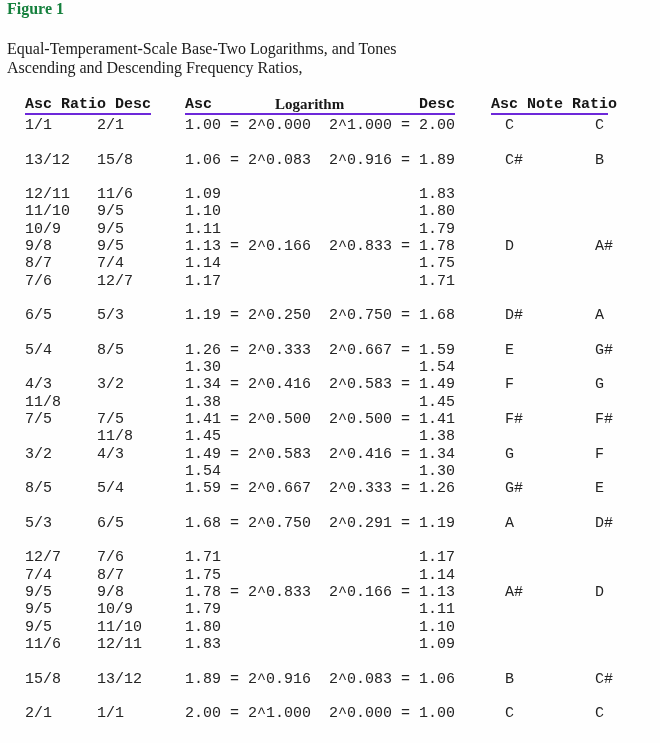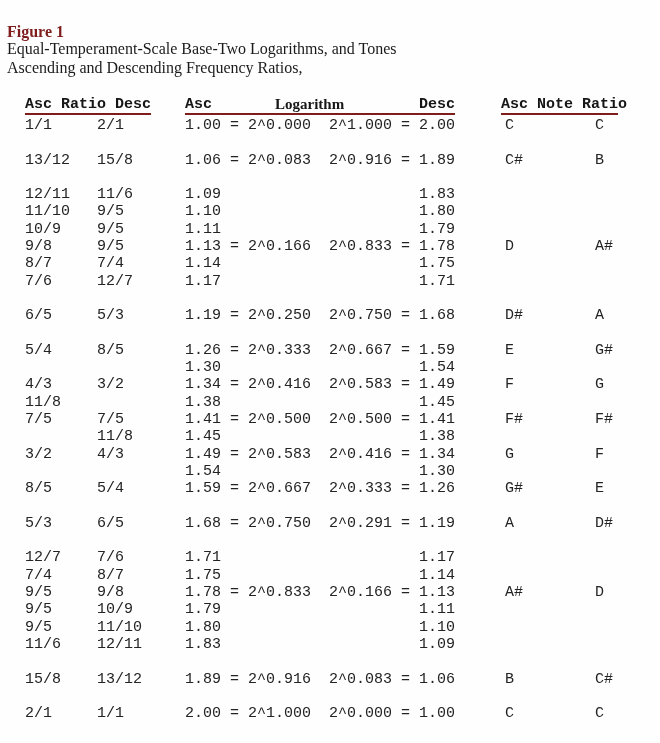--- a/index.html
+++ b/index.html
@@ -9,39 +9,39 @@
     font-family: "Liberation Serif", serif;
     color: #1e1e1e;
   }
   .page {
     position: relative;
     width: 660px; height: 743px;
     background: #fefefe;
     overflow: hidden;
   }
   .figure-label {
-    position: absolute; left: 7px; top: 23px;
-    font-size: 16px; font-weight: bold; color: #7f1d1d;
+    position: absolute; left: 7px; top: 0;
+    font-size: 16px; font-weight: bold; color: #15803d;
   }
   .doc-title {
     position: absolute; left: 7px; top: 39px;
     font-size: 16px; line-height: 19px; color: #1a1a1a;
   }
   .ratio-table {
     position: absolute; left: 25px; top: 96px;
     font-family: "Liberation Mono", monospace;
     font-size: 15px; color: #232323;
   }
   .thead {
     display: flex; height: 21px;
     font-weight: bold; white-space: pre; color: #161616;
   }
-  .h { height: 19px; border-bottom: 2px solid #7f1d1d; }
+  .h { height: 19px; border-bottom: 2px solid #6d28d9; }
   .h-a { width: 126px; margin-right: 34px; }
-  .h-b { width: 270px; margin-right: 46px; display: flex; }
+  .h-b { width: 270px; margin-right: 36px; display: flex; }
   .hb-asc  { width: 90px;  display: inline-block; }
   .hb-log  { width: 144px; display: inline-block; font-family: Liberation Serif, serif; }
   .hb-desc { width: 36px;  display: inline-block; }
   .h-c { width: 117px; }
   .row { display: flex; height: 17.3px; line-height: 17.3px; white-space: pre; }
   .spacer { height: 17.3px; }
   .c { flex: none; display: inline-block; }
   .c-ar  { width: 72px; }
   .c-dr  { width: 88px; }
   .c-av  { width: 36px; }

